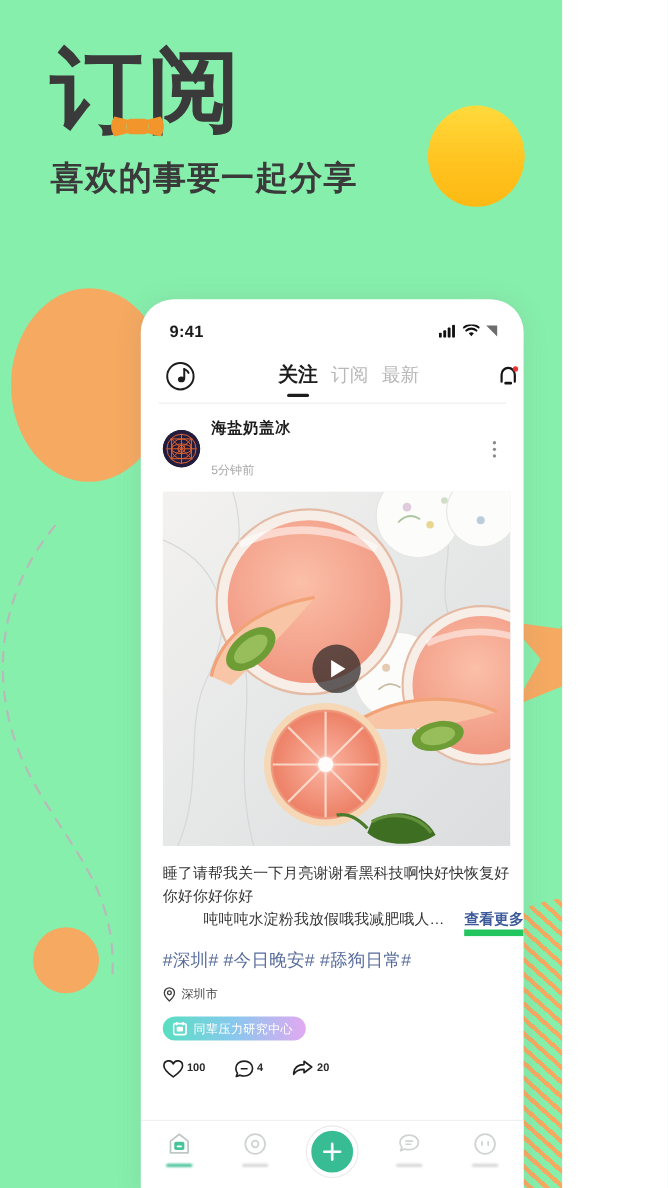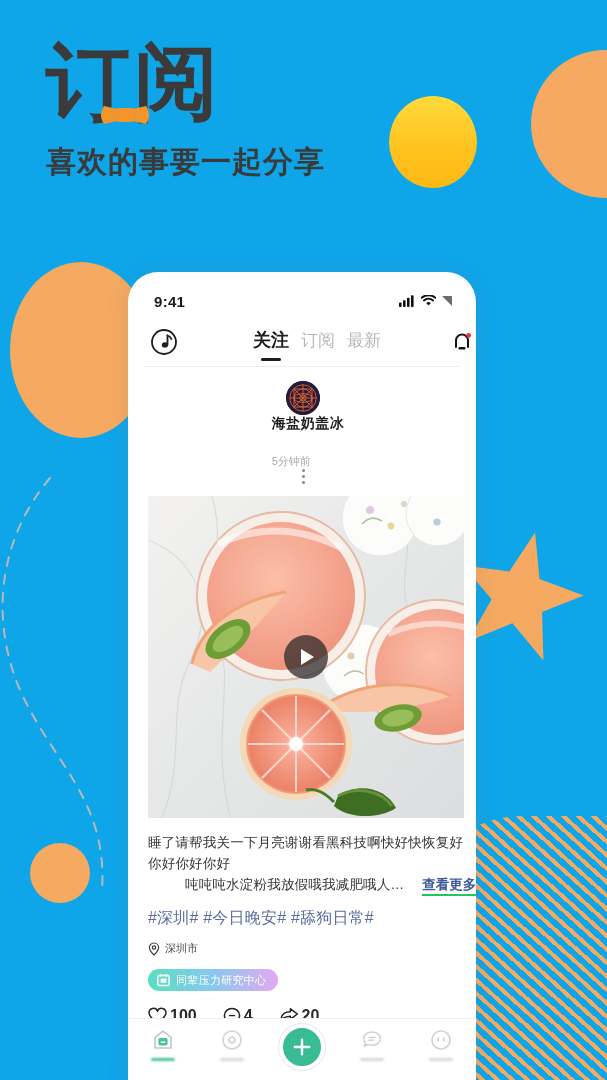--- a/index.html
+++ b/index.html
@@ -4,22 +4,22 @@
 <style>
   * { box-sizing: border-box; margin: 0; padding: 0; }
   html, body {
     width: 607px; height: 1080px;
     background: #ffffff;
     font-family: "Liberation Sans", "DejaVu Sans", sans-serif;
     overflow: hidden;
   }
   #stage {
     position: relative;
-    width: 607px; height: 1080px;
-    background: #0ea5e9;
+    width: 511px; height: 1080px;
+    background: #86efac;
     overflow: hidden;
   }
 
   
   .deco { position: absolute; }
 
   #circle-yellow {
     left: 389px; top: 96px; width: 88px; height: 92px;
     border-radius: 50%;
     background: linear-gradient(180deg, #FFDA3C 0%, #FFC21E 60%, #FDB913 100%);
@@ -139,21 +139,20 @@
     margin-right: -4px; position: relative;
   }
   #nav-divider {
     height: 1px; background: #EDEDED; margin: 0 16px;
   }
 
   
   #post-header {
     display: flex; align-items: center;
     padding: 14px 18px 12px 20px;
-    flex-direction: column;
   }
   #avatar {
     width: 34px; height: 34px; border-radius: 50%;
     background: #221C3A; flex: 0 0 auto; overflow: hidden;
   }
   #post-user { flex: 1 1 auto; margin-left: 10px; }
   #post-username {
     font-size: 14px; font-weight: 700; color: #1d1d1d; letter-spacing: .5px;
   }
   #post-time {
@@ -198,21 +197,21 @@
   }
   .post-line {
     font-size: 13.5px; color: #333333; line-height: 21px;
     white-space: nowrap; letter-spacing: .2px;
   }
   #post-line-3-wrap {
     display: flex; align-items: baseline; white-space: nowrap; padding-left: 37px;
   }
   #post-more {
     font-size: 13.5px; color: #3C5A99; font-weight: 700;
-    border-bottom: 2px solid #22c55e;
+    border-bottom: 6px solid #22c55e;
     margin-left: 18px; cursor: pointer;
   }
 
   #post-tags {
     padding: 12px 20px 0 20px;
     font-size: 16px; color: #5A6E9E; letter-spacing: .2px;
   }
   #post-location {
     padding: 12px 20px 0 20px;
     display: flex; align-items: center; gap: 5px;
@@ -229,21 +228,21 @@
   #post-badge-label {
     font-size: 11px; color: #ffffff; font-weight: 400; letter-spacing: .3px;
   }
 
   
   #post-actions {
     display: flex; align-items: center; gap: 26px;
     padding: 16px 20px 14px 20px;
   }
   .action { display: flex; align-items: center; gap: 3px; cursor: pointer; }
-  .action-count { font-size: 16px; color: #2a2a2a; font-weight: 600; }
+  .action-count { font-size: 10px; color: #2a2a2a; font-weight: 600; }
 
   
   #bottom-nav {
     position: absolute; left: 0; right: 0; bottom: 0;
     height: 66px;
     border-top: 1px solid #EFEFEF;
     background: #ffffff;
     display: flex; align-items: flex-start; justify-content: space-around;
     padding-top: 9px;
   }

